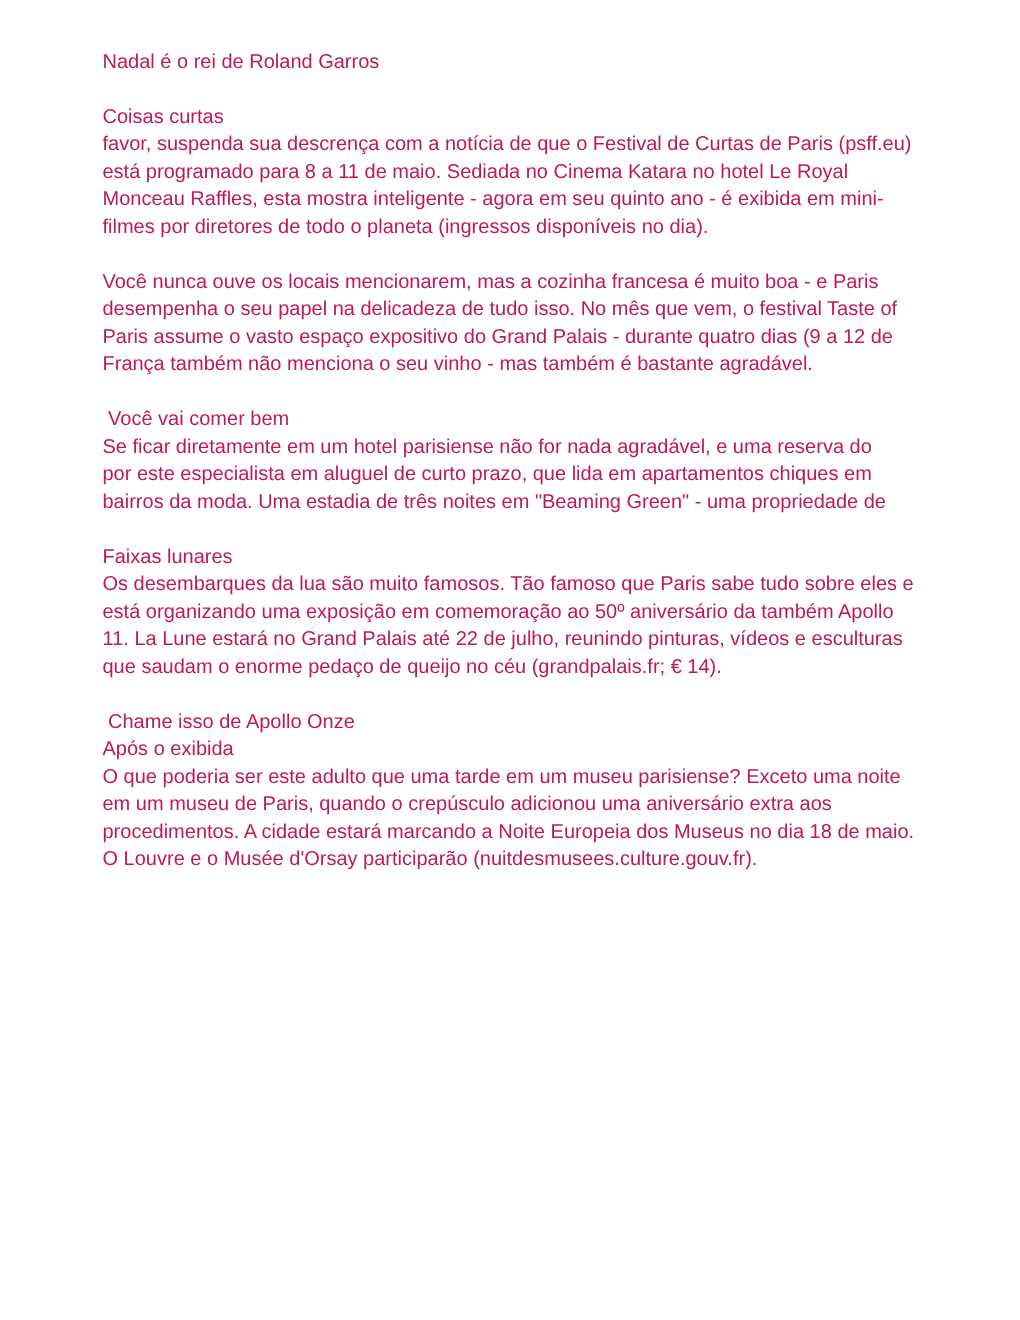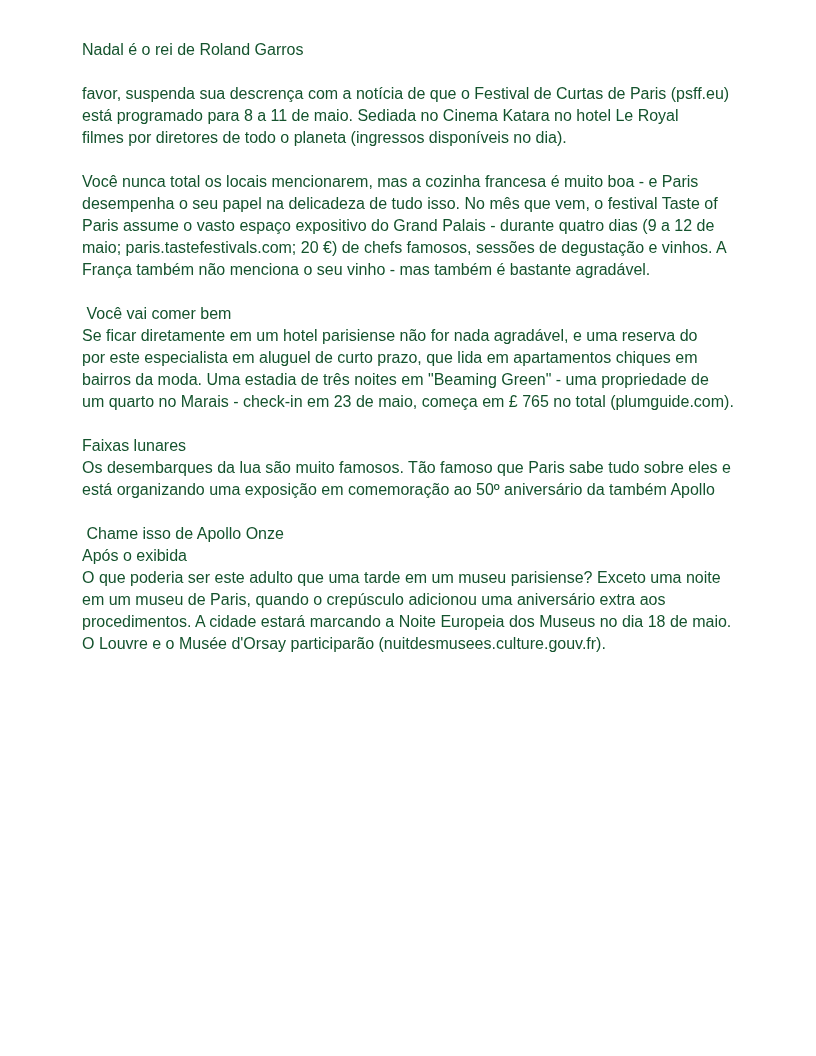--- a/index.html
+++ b/index.html
@@ -14,66 +14,68 @@
       overflow: hidden;
     }
     .page {
       position: absolute;
       left: 82px;
       top: 39px;
       width: 660px;
       font-family: "Liberation Sans", sans-serif;
       font-size: 16px;
       line-height: 22px;
-      color: #14532d;
+      color: #be185d;
     }
     .line {
       white-space: pre;
       height: 22px;
     }
     .blank {
       height: 22px;
     }
   </style>
 </head>
 <body>
 
 <div class="page">
   <div class="line">Nadal é o rei de Roland Garros</div>
   <div class="blank"></div>
 
   <div>
+    <div class="line">Coisas curtas</div>
     <div class="line">favor, suspenda sua descrença com a notícia de que o Festival de Curtas de Paris (psff.eu)</div>
     <div class="line">está programado para 8 a 11 de maio. Sediada no Cinema Katara no hotel Le Royal</div>
+    <div class="line">Monceau Raffles, esta mostra inteligente - agora em seu quinto ano - é exibida em mini-</div>
     <div class="line">filmes por diretores de todo o planeta (ingressos disponíveis no dia).</div>
   </div>
   <div class="blank"></div>
 
   <div>
-    <div class="line">Você nunca total os locais mencionarem, mas a cozinha francesa é muito boa - e Paris</div>
+    <div class="line">Você nunca ouve os locais mencionarem, mas a cozinha francesa é muito boa - e Paris</div>
     <div class="line">desempenha o seu papel na delicadeza de tudo isso. No mês que vem, o festival Taste of</div>
     <div class="line">Paris assume o vasto espaço expositivo do Grand Palais - durante quatro dias (9 a 12 de</div>
-    <div class="line">maio; paris.tastefestivals.com; 20 €) de chefs famosos, sessões de degustação e vinhos. A</div>
     <div class="line">França também não menciona o seu vinho - mas também é bastante agradável.</div>
   </div>
   <div class="blank"></div>
 
   <div>
     <div class="line"> Você vai comer bem</div>
     <div class="line">Se ficar diretamente em um hotel parisiense não for nada agradável, e uma reserva do</div>
     <div class="line">por este especialista em aluguel de curto prazo, que lida em apartamentos chiques em</div>
     <div class="line">bairros da moda. Uma estadia de três noites em "Beaming Green" - uma propriedade de</div>
-    <div class="line">um quarto no Marais - check-in em 23 de maio, começa em £ 765 no total (plumguide.com).</div>
   </div>
   <div class="blank"></div>
 
   <div>
     <div class="line">Faixas lunares</div>
     <div class="line">Os desembarques da lua são muito famosos. Tão famoso que Paris sabe tudo sobre eles e</div>
     <div class="line">está organizando uma exposição em comemoração ao 50º aniversário da também Apollo</div>
+    <div class="line">11. La Lune estará no Grand Palais até 22 de julho, reunindo pinturas, vídeos e esculturas</div>
+    <div class="line">que saudam o enorme pedaço de queijo no céu (grandpalais.fr; € 14).</div>
   </div>
   <div class="blank"></div>
 
   <div>
     <div class="line"> Chame isso de Apollo Onze</div>
     <div class="line">Após o exibida</div>
     <div class="line">O que poderia ser este adulto que uma tarde em um museu parisiense? Exceto uma noite</div>
     <div class="line">em um museu de Paris, quando o crepúsculo adicionou uma aniversário extra aos</div>
     <div class="line">procedimentos. A cidade estará marcando a Noite Europeia dos Museus no dia 18 de maio.</div>
     <div class="line">O Louvre e o Musée d'Orsay participarão (nuitdesmusees.culture.gouv.fr).</div>

